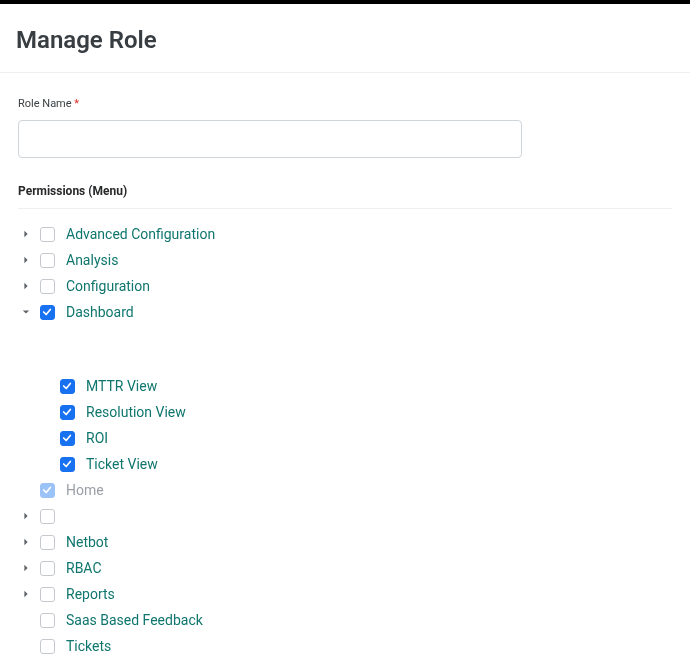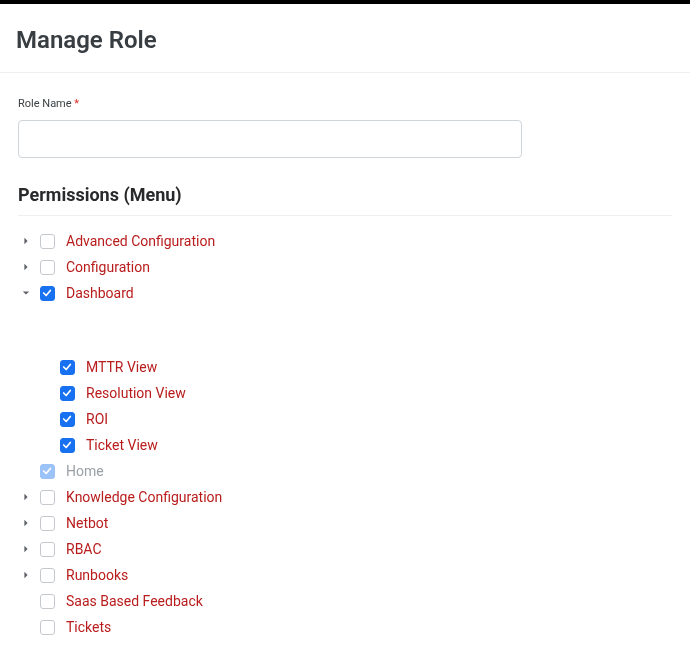--- a/index.html
+++ b/index.html
@@ -29,21 +29,21 @@
     .text-input {
       width: 504px;
       height: 38px;
       border: 1px solid #cfd4d9;
       border-radius: 4px;
       padding: 0 10px;
       font-size: 14px;
       background: #fff;
     }
     .section-header {
-      font-size: 18px;
+      font-size: 12px;
       font-weight: 700;
       color: #28292b;
       margin-top: 26px;
       padding-bottom: 10px;
       border-bottom: 1px solid #eceff1;
     }
     .tree { margin-top: 12px; }
     .tree-node { }
     .node-row {
       display: flex;
@@ -87,21 +87,21 @@
       border-color: #1771f1;
     }
     .checkbox.checked.disabled {
       background: #9cc3f8;
       border-color: #9cc3f8;
     }
     .checkbox svg { width: 10px; height: 10px; display: none; }
     .checkbox.checked svg { display: block; }
     .node-label {
       font-size: 14px;
-      color: #b91c1c;
+      color: #0f766e;
     }
     .node-label.muted { color: #9aa0a6; }
     .children { padding-left: 20px; margin-top: 48px; }
   </style>
 </head>
 <body>
 
 <div class="top-bar"></div>
 
 <div class="header">
@@ -122,20 +122,33 @@
         <div class="node-row">
           <span class="caret">
             <svg viewBox="0 0 10 10">
               <path d="M3 1 L7 5 L3 9 Z" fill="#5f6368"></path>
             </svg>
           </span>
           <span class="checkbox-wrap">
             <span class="checkbox"></span>
           </span>
           <span class="node-label">Advanced Configuration</span>
+        </div>
+      </div>
+      <div class="tree-node">
+        <div class="node-row">
+          <span class="caret">
+            <svg viewBox="0 0 10 10">
+              <path d="M3 1 L7 5 L3 9 Z" fill="#5f6368"></path>
+            </svg>
+          </span>
+          <span class="checkbox-wrap">
+            <span class="checkbox"></span>
+          </span>
+          <span class="node-label">Analysis</span>
         </div>
       </div>
       <div class="tree-node">
         <div class="node-row">
           <span class="caret">
             <svg viewBox="0 0 10 10">
               <path d="M3 1 L7 5 L3 9 Z" fill="#5f6368"></path>
             </svg>
           </span>
           <span class="checkbox-wrap">
@@ -251,21 +264,20 @@
       <div class="tree-node">
         <div class="node-row">
           <span class="caret">
             <svg viewBox="0 0 10 10">
               <path d="M3 1 L7 5 L3 9 Z" fill="#5f6368"></path>
             </svg>
           </span>
           <span class="checkbox-wrap">
             <span class="checkbox"></span>
           </span>
-          <span class="node-label">Knowledge Configuration</span>
         </div>
       </div>
       <div class="tree-node">
         <div class="node-row">
           <span class="caret">
             <svg viewBox="0 0 10 10">
               <path d="M3 1 L7 5 L3 9 Z" fill="#5f6368"></path>
             </svg>
           </span>
           <span class="checkbox-wrap">
@@ -290,21 +302,21 @@
       <div class="tree-node">
         <div class="node-row">
           <span class="caret">
             <svg viewBox="0 0 10 10">
               <path d="M3 1 L7 5 L3 9 Z" fill="#5f6368"></path>
             </svg>
           </span>
           <span class="checkbox-wrap">
             <span class="checkbox"></span>
           </span>
-          <span class="node-label">Runbooks</span>
+          <span class="node-label">Reports</span>
         </div>
       </div>
       <div class="tree-node">
         <div class="node-row">
           <span class="caret spacer">
             <svg viewBox="0 0 10 10">
               <path d="M3 1 L7 5 L3 9 Z" fill="#5f6368"></path>
             </svg>
           </span>
           <span class="checkbox-wrap">

